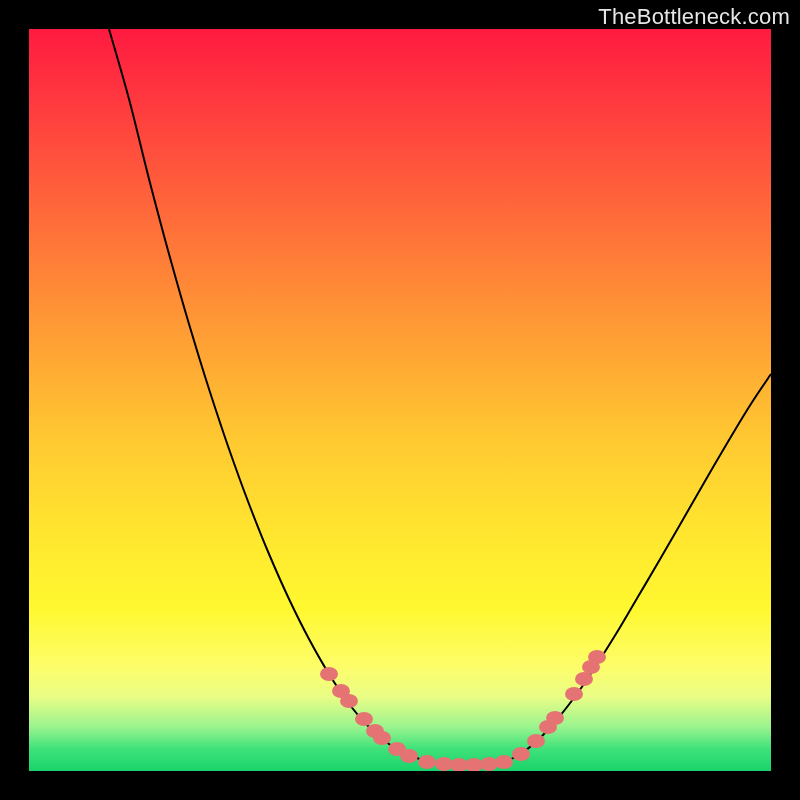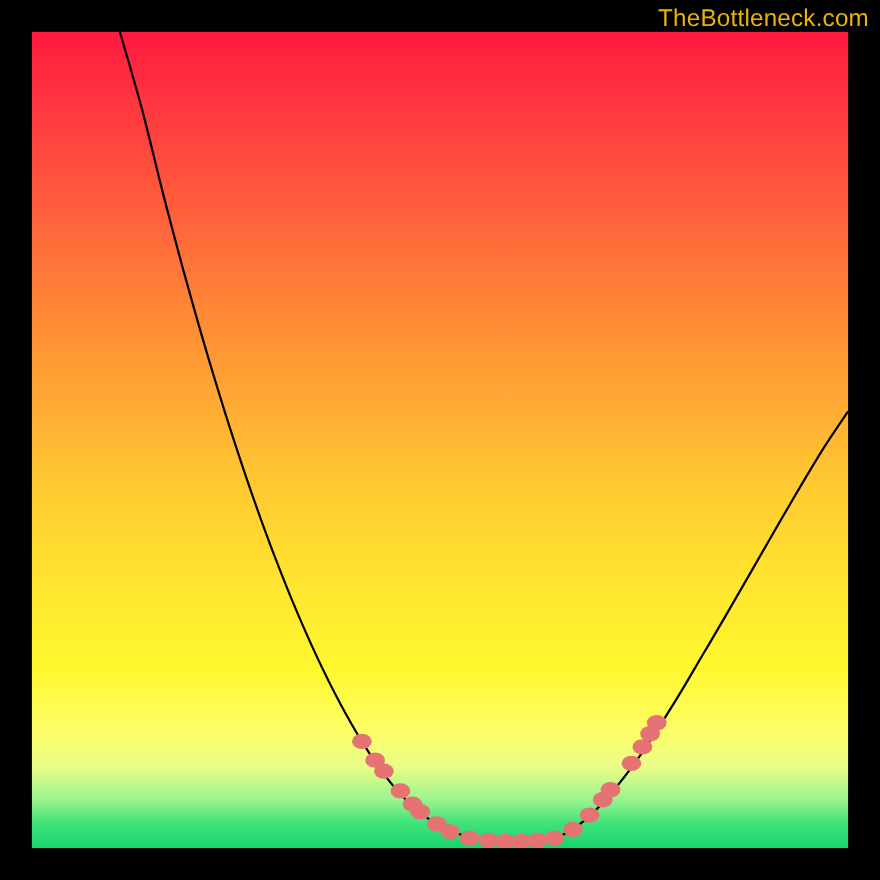--- a/index.html
+++ b/index.html
@@ -29,21 +29,21 @@
       #e9fd86 90%,
       #9cf48e 94%,
       #3fe27a 97%,
       #19d36a 100%
     );
   }
   .watermark {
     position: absolute;
     top: 4px;
     right: 10px;
-    color: #eab308;
+    color: #e5e5e5;
     font-size: 22px;
     font-weight: 500;
     letter-spacing: 0.2px;
     z-index: 5;
   }
   svg.plot {
     position: absolute;
     left: 0;
     top: 0;
     width: 742px;

